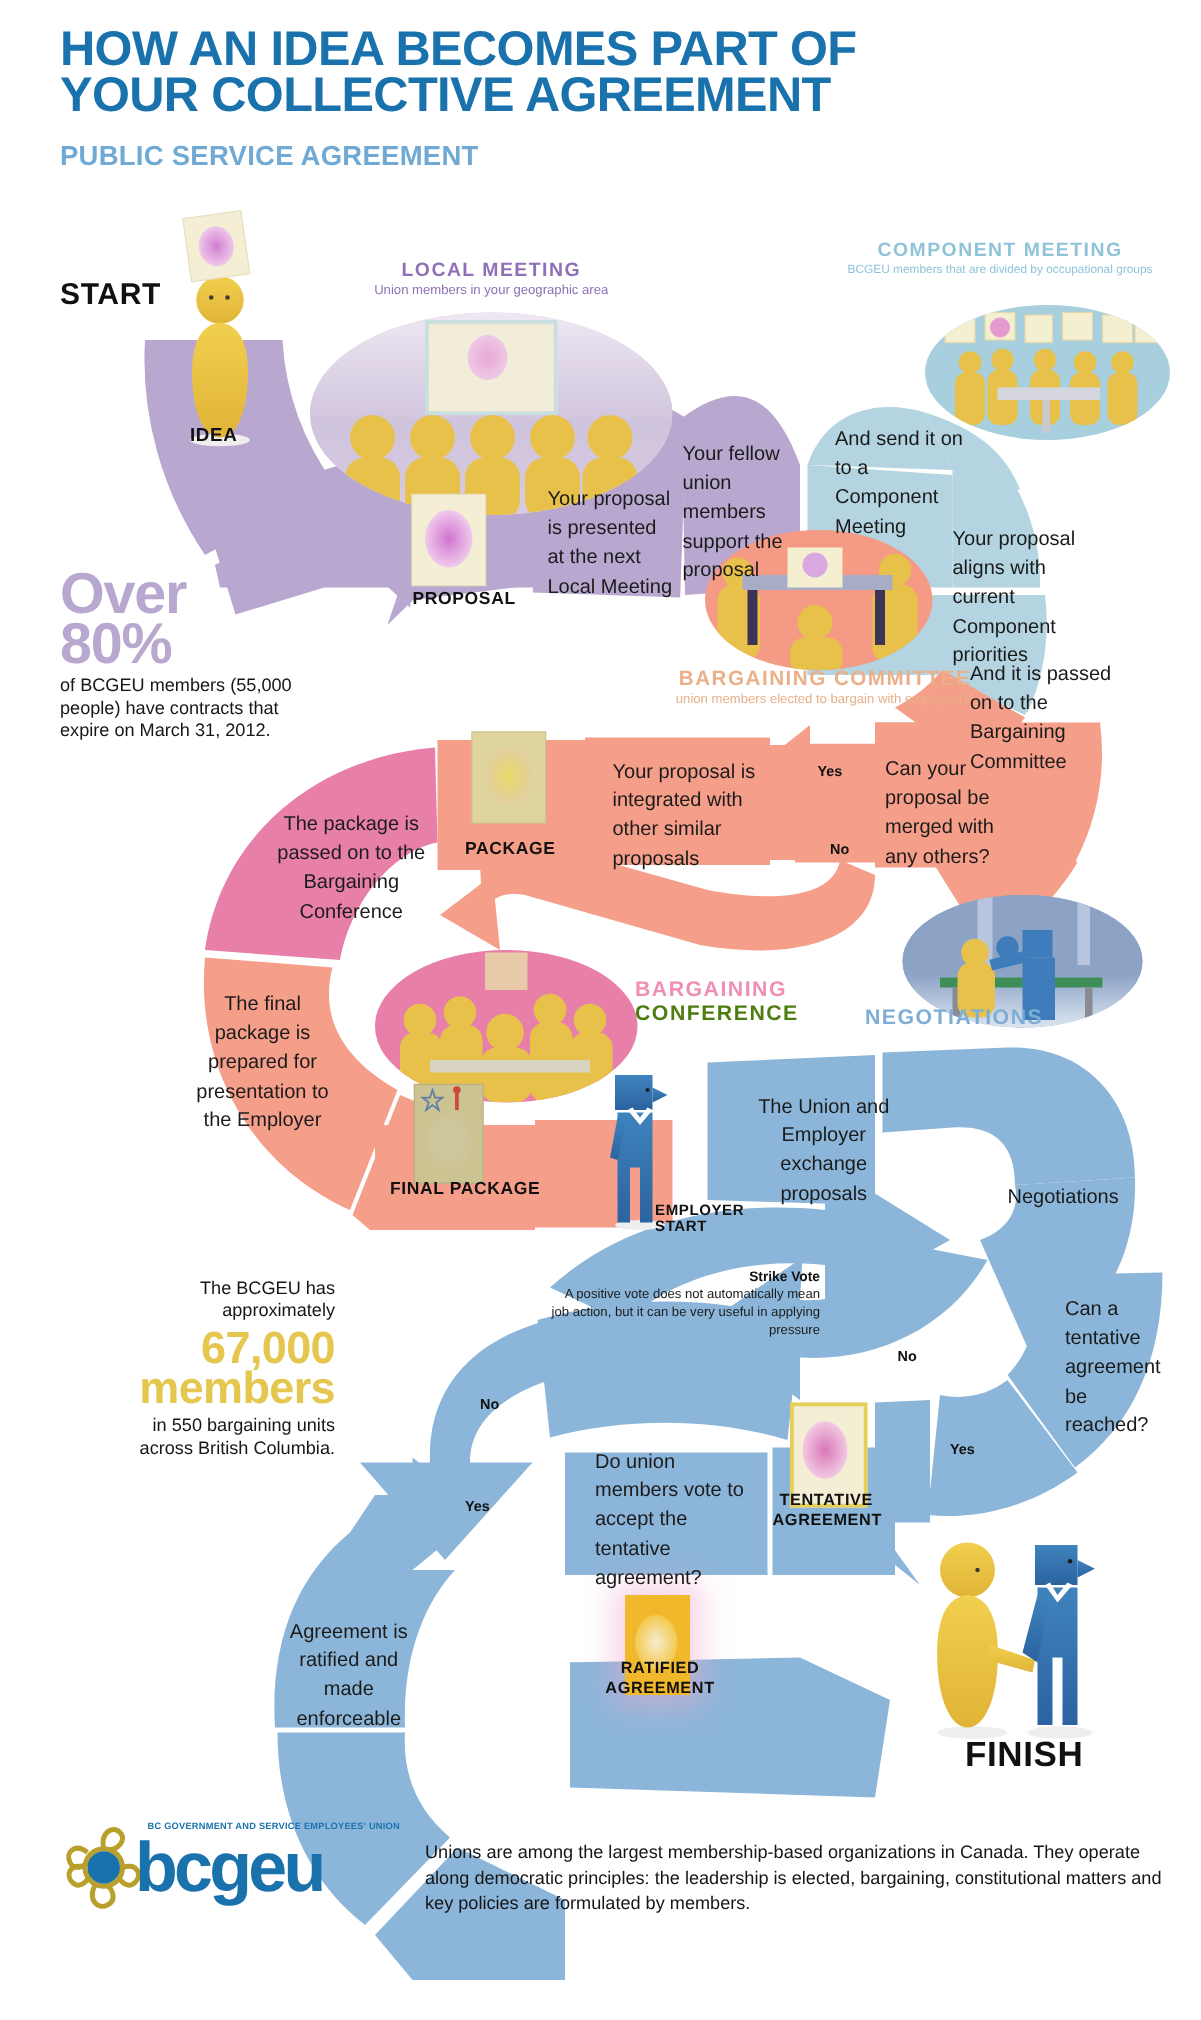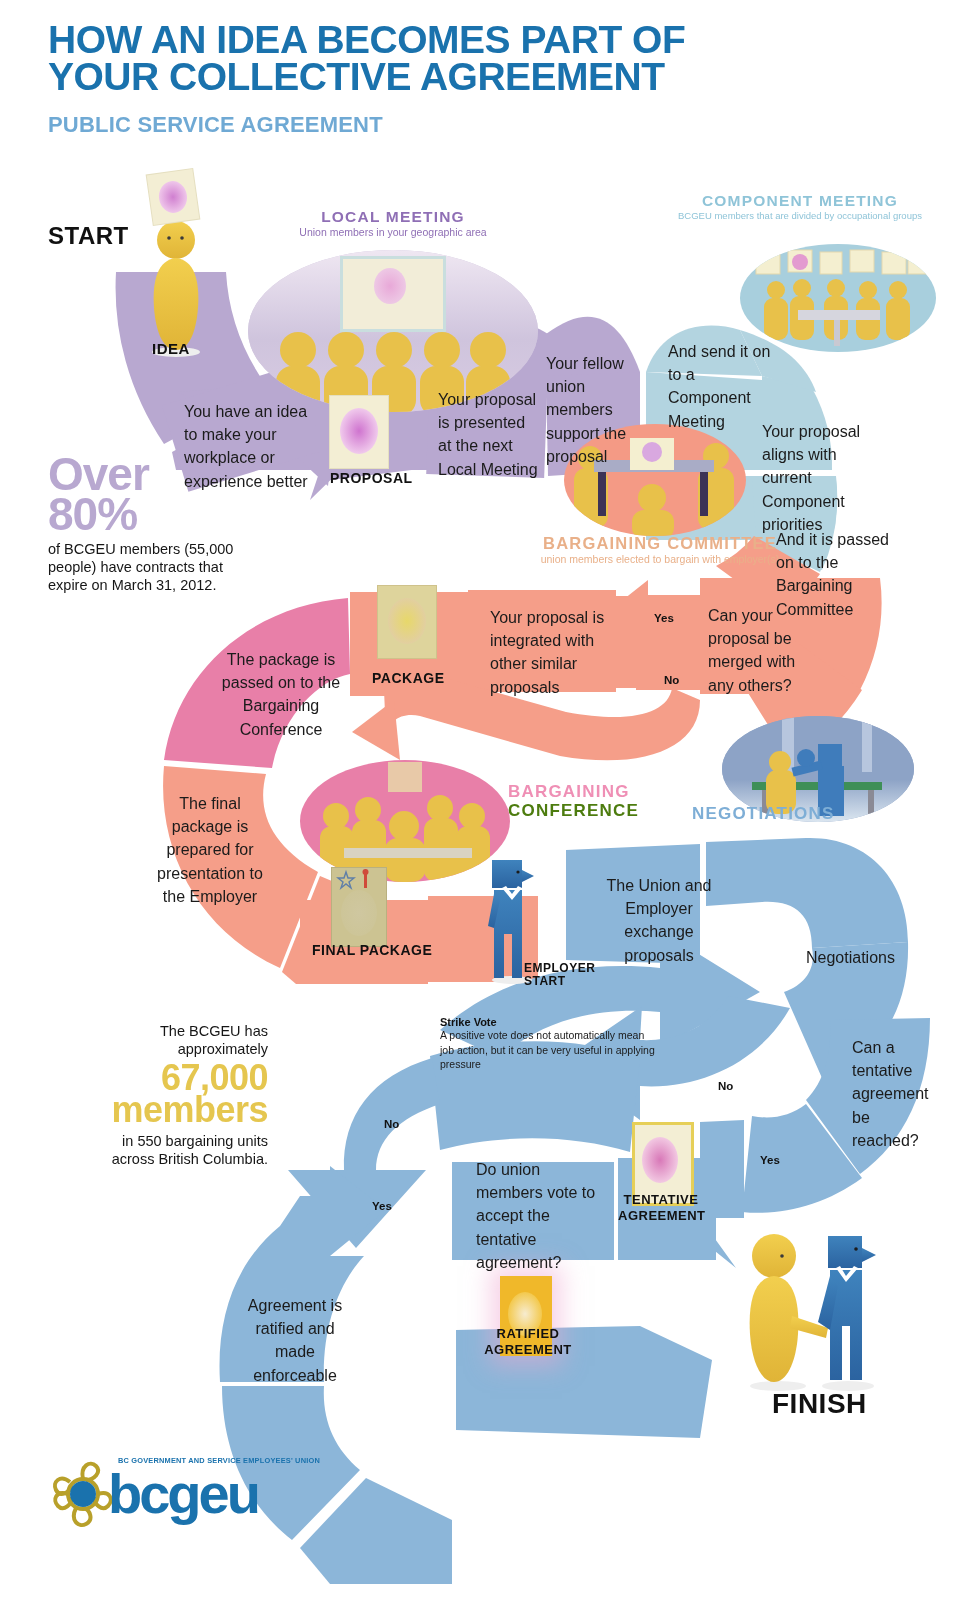--- a/index.html
+++ b/index.html
@@ -382,39 +382,38 @@
     <div class="sect-s" style="color:#e9b089;font-size:10.5px;">union members elected to bargain with employer(s)</div>
   </div>
 
   <div class="abs" style="left:508px;top:782px;width:180px;line-height:1.12;">
     <div class="sect-h" style="font-size:17px;color:#ef8fb5;">BARGAINING</div>
     <div class="sect-h" style="font-size:17px;color:#4d7c0f;">CONFERENCE</div>
   </div>
 
   <div class="abs sect-h" style="left:692px;top:804px;font-size:17px;color:#7eaed6;">NEGOTIATIONS</div>
 
-  <div class="steptxt" style="left:184px;top:400px;width:140px;">You have an idea to make your workplace or experience better</div>
   <div class="steptxt" style="left:438px;top:388px;width:104px;">Your proposal is presented at the next Local Meeting</div>
   <div class="steptxt" style="left:546px;top:352px;width:104px;">Your fellow union members support the proposal</div>
   <div class="steptxt" style="left:668px;top:340px;width:110px;">And send it on to a Component Meeting</div>
   <div class="steptxt" style="left:762px;top:420px;width:104px;">Your proposal aligns with current Component priorities</div>
   <div class="steptxt" style="left:776px;top:528px;width:116px;">And it is passed on to the Bargaining Committee</div>
   <div class="steptxt" style="left:708px;top:604px;width:104px;">Can your proposal be merged with any others?</div>
   <div class="steptxt" style="left:490px;top:606px;width:122px;">Your proposal is integrated with other similar proposals</div>
   <div class="steptxt c" style="left:218px;top:648px;width:126px;">The package is passed on to the Bargaining Conference</div>
   <div class="steptxt c" style="left:150px;top:792px;width:120px;">The final package is prepared for presentation to the Employer</div>
   <div class="steptxt c" style="left:592px;top:874px;width:134px;">The Union and Employer exchange proposals</div>
   <div class="steptxt" style="left:806px;top:946px;width:86px;">Negotiations</div>
   <div class="steptxt" style="left:852px;top:1036px;width:78px;">Can a tentative agreement be reached?</div>
-  <div class="abs" style="left:440px;top:1016px;width:216px;text-align:left;">
+  <div class="abs" style="left:440px;top:1016px;width:216px;text-align:right;">
     <div style="font-size:11px;font-weight:700;color:#111;">Strike Vote</div>
     <div style="font-size:10.5px;line-height:1.4;color:#1b1b1b;">A positive vote does not automatically mean job action, but it can be very useful in applying pressure</div>
   </div>
   <div class="steptxt" style="left:476px;top:1158px;width:122px;">Do union members vote to accept the tentative agreement?</div>
-  <div class="steptxt c" style="left:240px;top:1294px;width:110px;">Agreement is ratified and made enforceable</div>
+  <div class="steptxt c" style="left:224px;top:1294px;width:110px;">Agreement is ratified and made enforceable</div>
 
   <div class="yn" style="left:654px;top:612px;">Yes</div>
   <div class="yn" style="left:664px;top:674px;">No</div>
   <div class="yn" style="left:718px;top:1080px;">No</div>
   <div class="yn" style="left:760px;top:1154px;">Yes</div>
   <div class="yn" style="left:384px;top:1118px;">No</div>
   <div class="yn" style="left:372px;top:1200px;">Yes</div>
 
   <div class="abs" id="stat1">
     <div class="big-purple">Over</div>
@@ -437,14 +436,15 @@
       <path d="M39,27 C36,14 46,8 52,14 C58,20 50,28 42,28"></path>
       <path d="M24,42 C12,38 8,48 14,54 C20,60 28,52 28,45"></path>
       <path d="M54,42 C66,38 70,48 64,54 C58,60 50,52 50,45"></path>
       <path d="M32,56 C26,68 34,76 42,72 C50,68 46,58 40,56"></path>
       <path d="M26,30 C16,22 8,30 12,38 C16,46 26,40 28,34"></path>
     </g>
     <circle cx="39" cy="42" r="13" fill="#1a72ad"></circle>
   </svg>
   <div id="logo-tag">BC GOVERNMENT AND SERVICE EMPLOYEES' UNION</div>
   <div id="logo-word">bcgeu</div>
+  <div class="abs" id="footer-text">Unions are among the largest membership-based organizations in Canada. They operate along democratic principles: the leadership is elected, bargaining, constitutional matters and key policies are formulated by members.</div>
 
 </div>
 
 </body></html>

